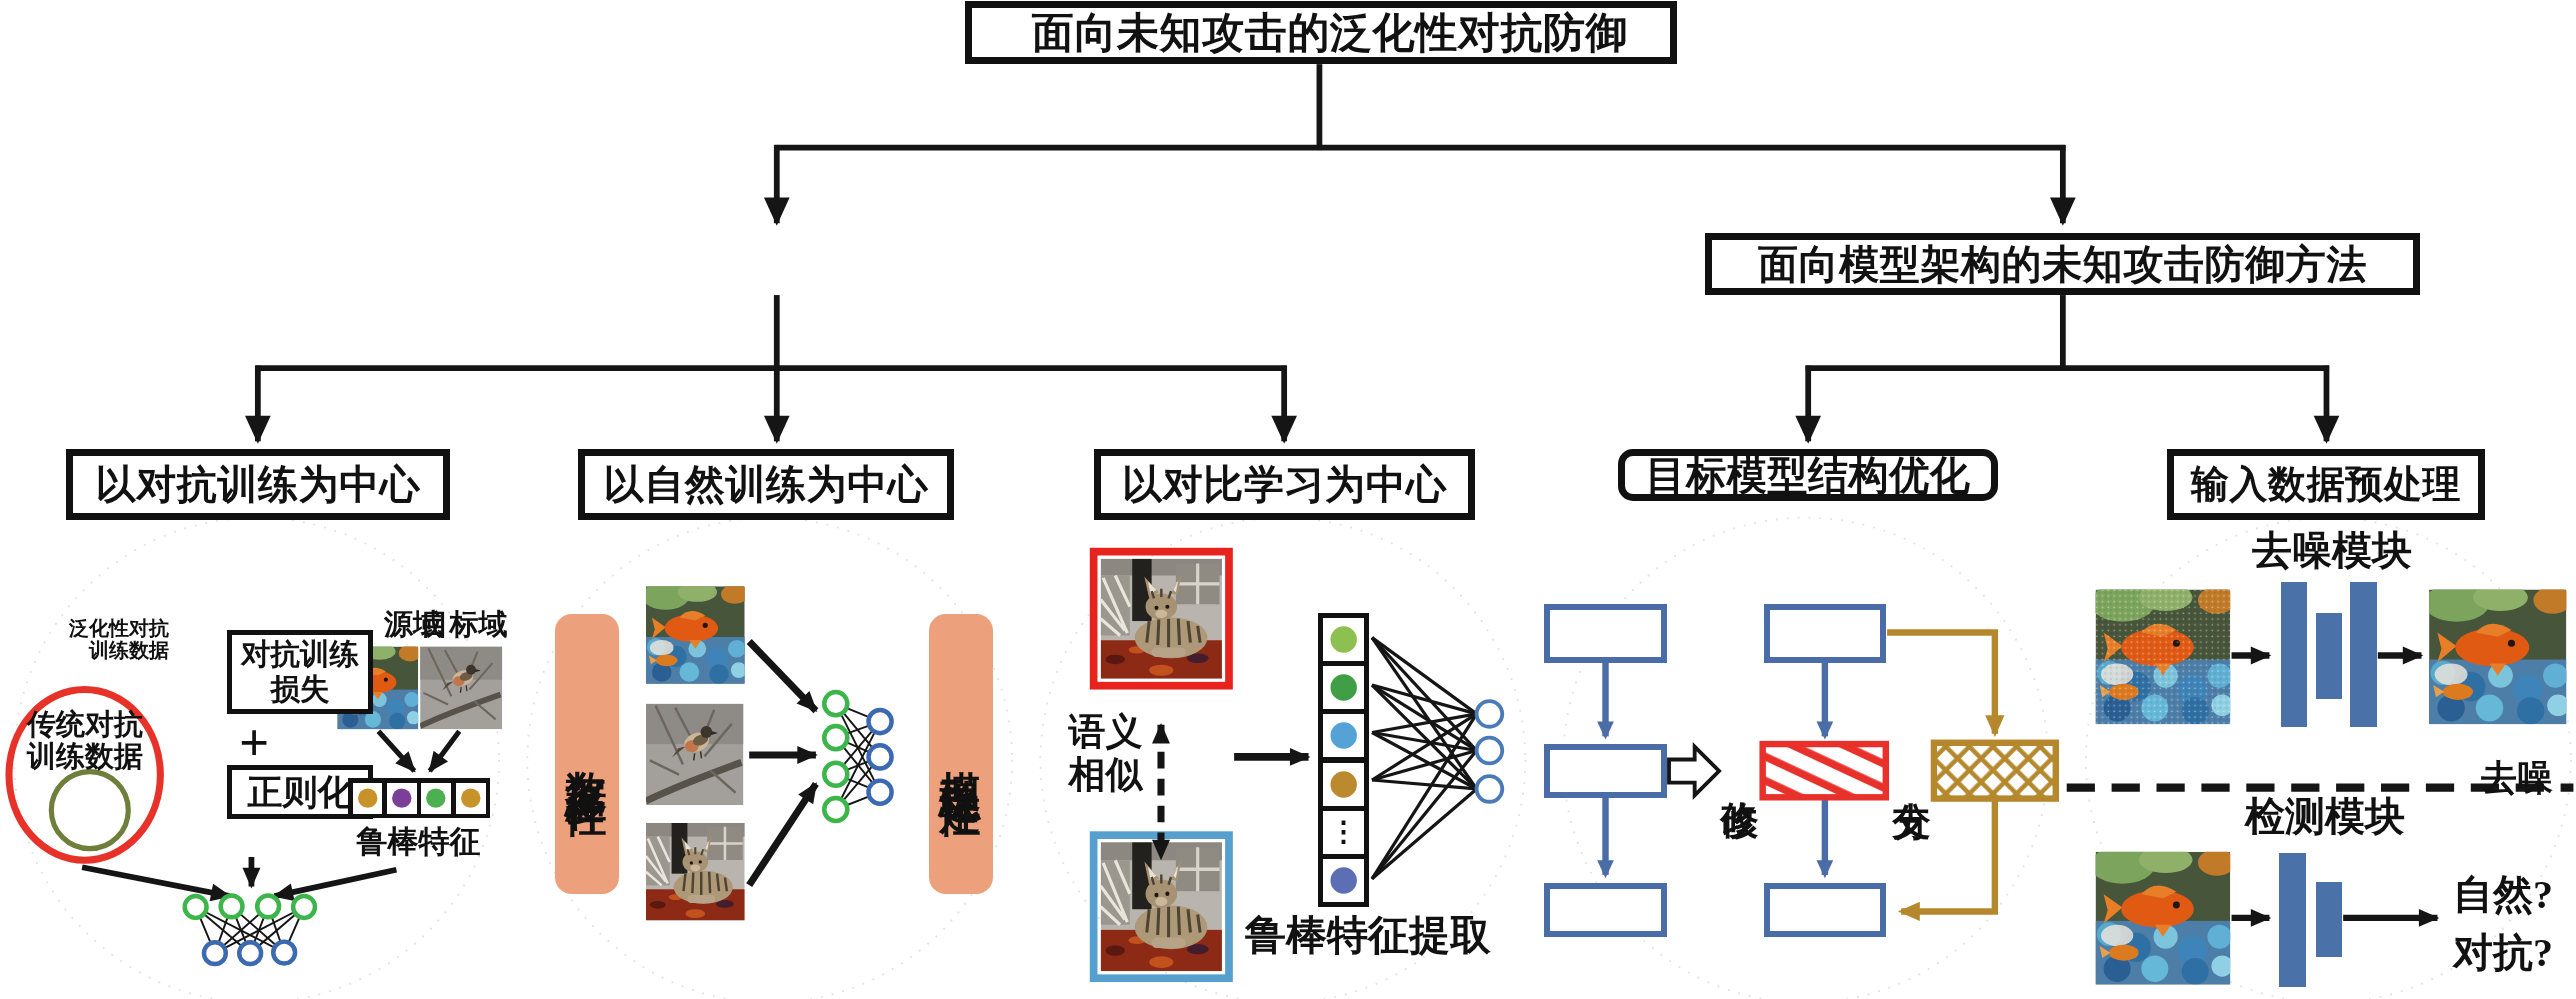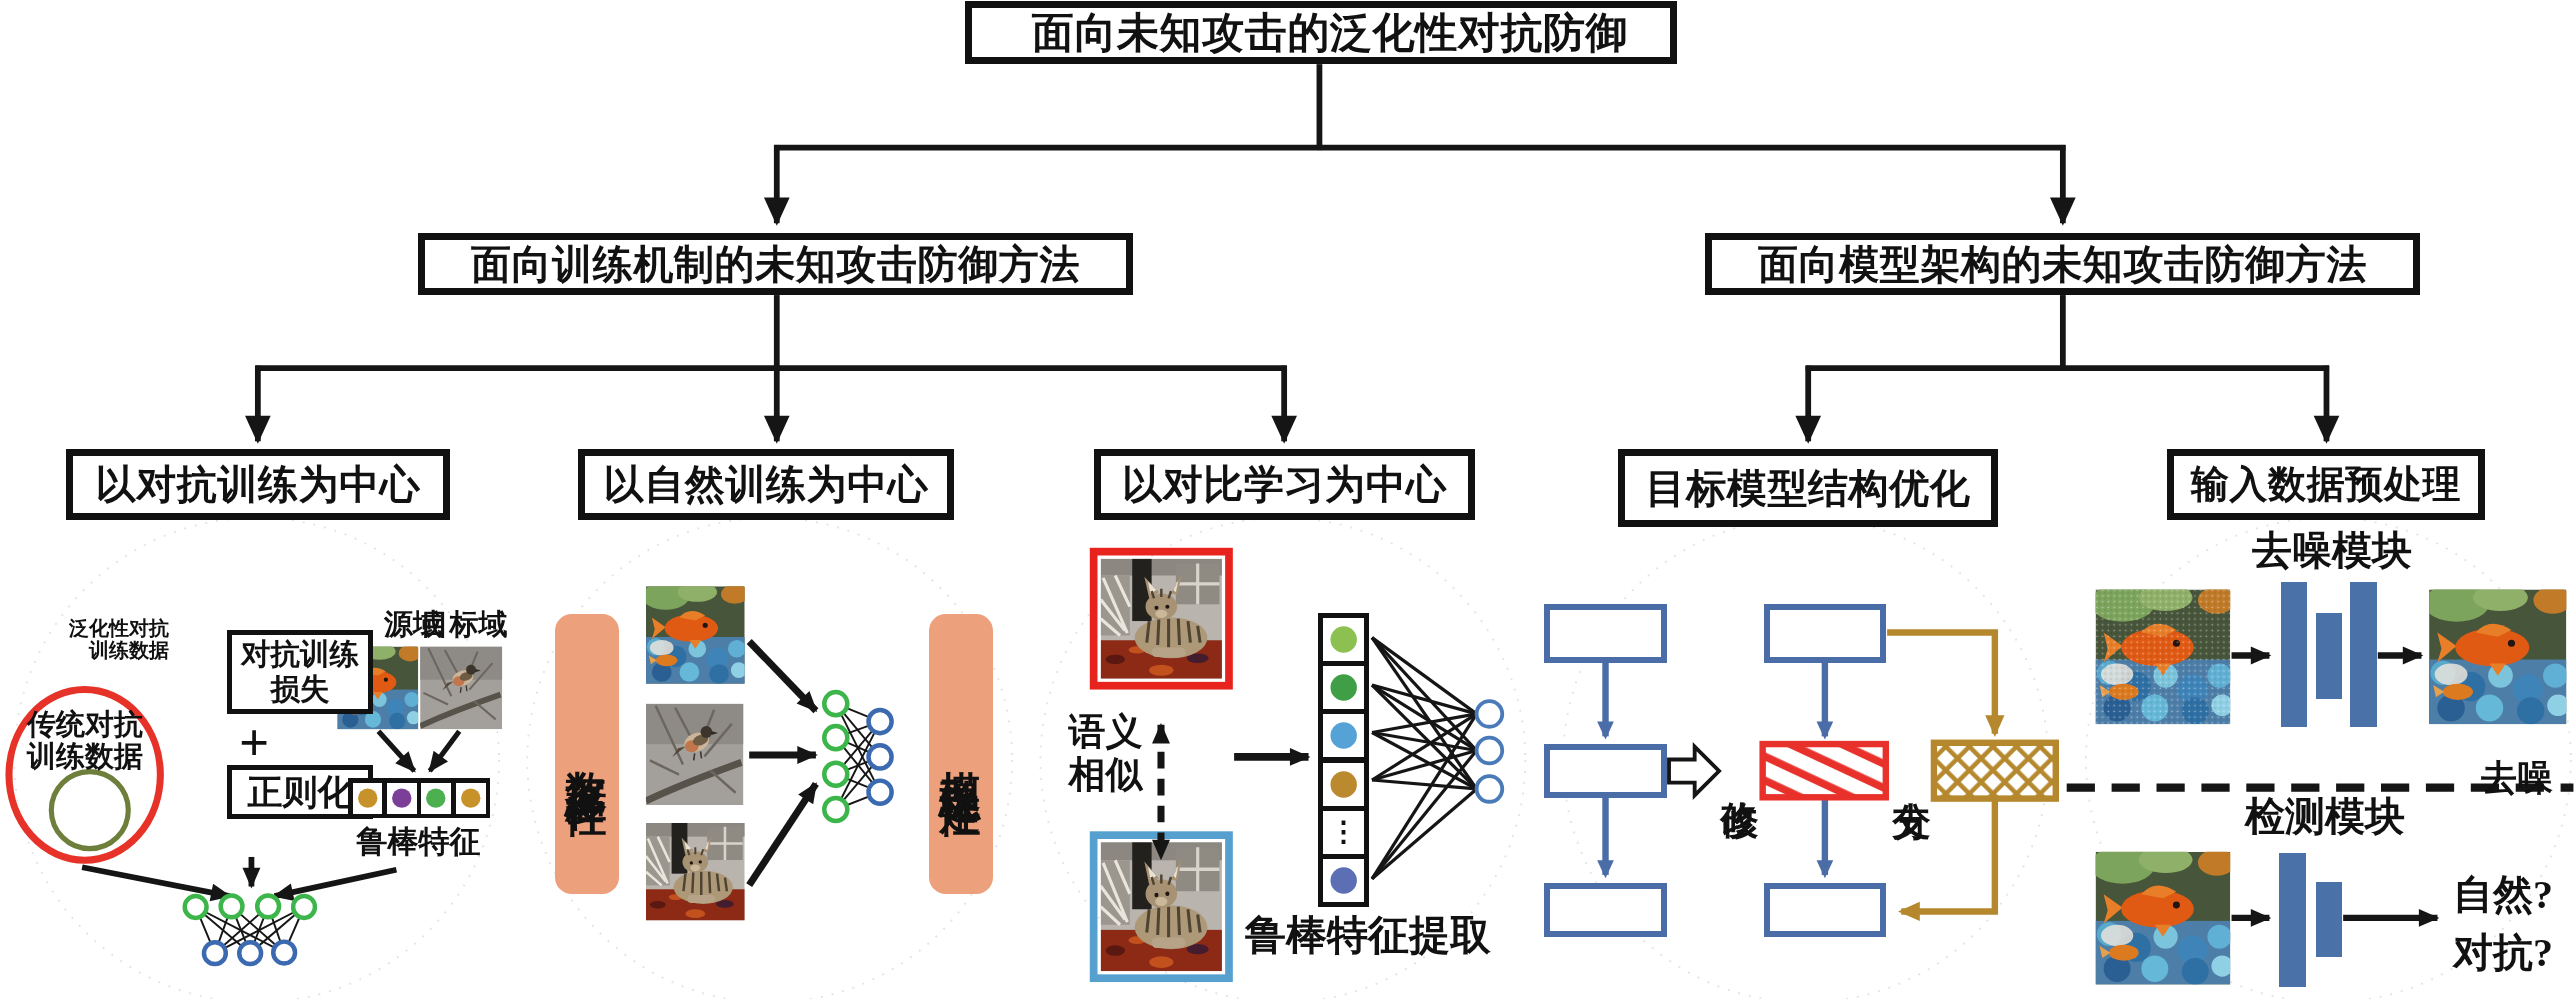--- a/index.html
+++ b/index.html
@@ -312,36 +312,33 @@
     <path d="M3479,1431 H3538" marker-end="url(#ahs)"></path>
     <path d="M3653,1431 H3800" marker-end="url(#ahs)"></path>
   </g>
 
   <path d="M3222,1228 H4012" stroke="#151515" stroke-width="13" stroke-dasharray="44 26" fill="none"></path>
 </svg>
 
 <div class="abs tbox root" style="left:965px;top:1.3px;width:712px;height:63px;border-width:7.7px;padding-left:18px;">
   <span>面向未知攻击的泛化性对抗防御</span>
 </div>
-<div class="abs tbox" style="left:418px;top:233px;width:715px;height:62px;">
-  <span>面向训练机制的未知攻击防御方法</span>
-</div>
 <div class="abs tbox" style="left:1705px;top:233px;width:715px;height:62px;text-align:center;">
   <span>面向模型架构的未知攻击防御方法</span>
 </div>
 <div class="abs tbox" style="left:66px;top:449px;width:384px;height:71px;">
   <span>以对抗训练为中心</span>
 </div>
 <div class="abs tbox" style="left:578px;top:449px;width:376px;height:71px;">
   <span>以自然训练为中心</span>
 </div>
 <div class="abs tbox" style="left:1094px;top:449px;width:381px;height:71px;">
   <span>以对比学习为中心</span>
 </div>
-<div class="abs tbox" style="left:1618px;top:449px;width:380px;height:78px;">
+<div class="abs tbox" style="left:1618px;top:449px;width:380px;height:52px;border-radius:15px;">
   <span>目标模型结构优化</span>
 </div>
 <div class="abs tbox" style="left:2167px;top:449px;width:318px;height:71px;font-size:38px;">
   <span>输入数据预处理</span>
 </div>
 
 <div class="abs lbl" style="left:9px;top:617px;width:160px;font-size:20px;text-align:right;">
   <div>泛化性对抗</div>
   <div>训练数据</div>
 </div>

